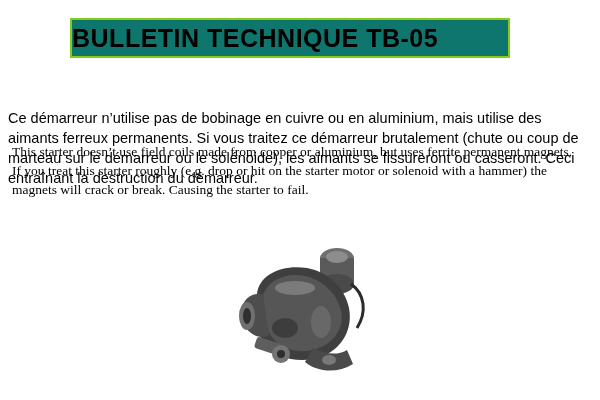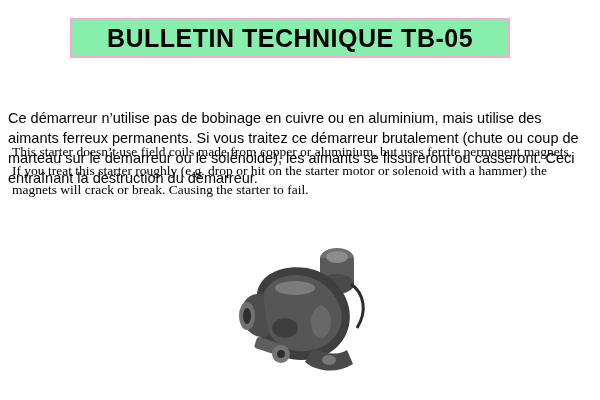--- a/index.html
+++ b/index.html
@@ -24,28 +24,27 @@
 
   
   .title-wrap {
     position: absolute;
     left: 70px;
     top: 18px;
     width: 440px;
     height: 40px;
   }
   .title-box {
-    border: 2px solid #f9a8d4;
+    border: 2px solid #84cc16;
     width: 100%;
     height: 100%;
     box-sizing: border-box;
     display: flex;
     align-items: center;
-    justify-content: center;
-    background: #86efac;
+    background: #0f766e;
   }
   .title-text {
     font-size: 25px;
     font-weight: bold;
     letter-spacing: 0.5px;
     font-family: "Liberation Sans", sans-serif;
     white-space: nowrap;
   }
 
   

